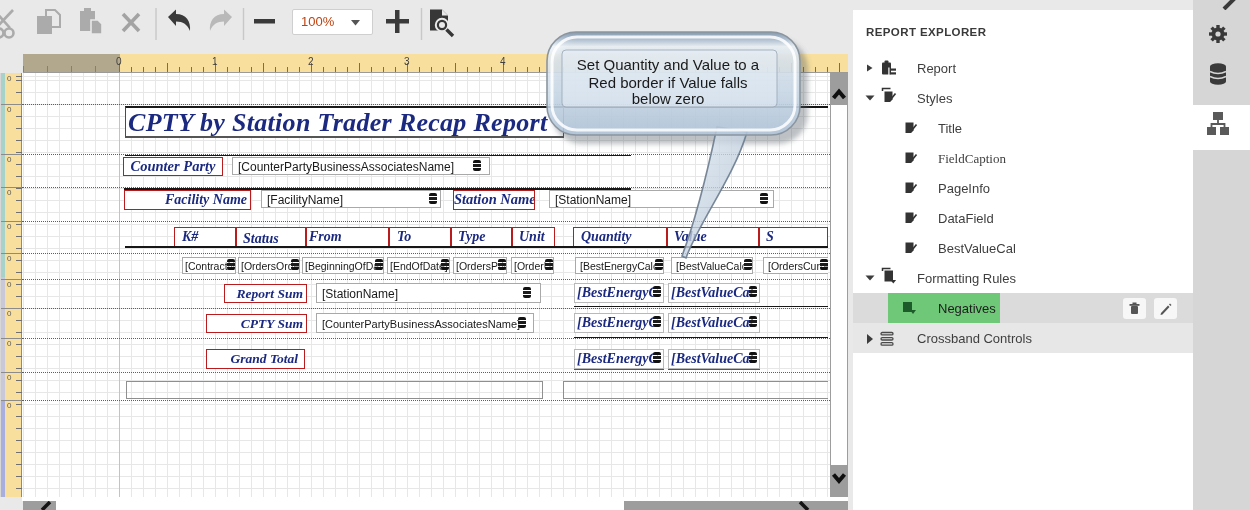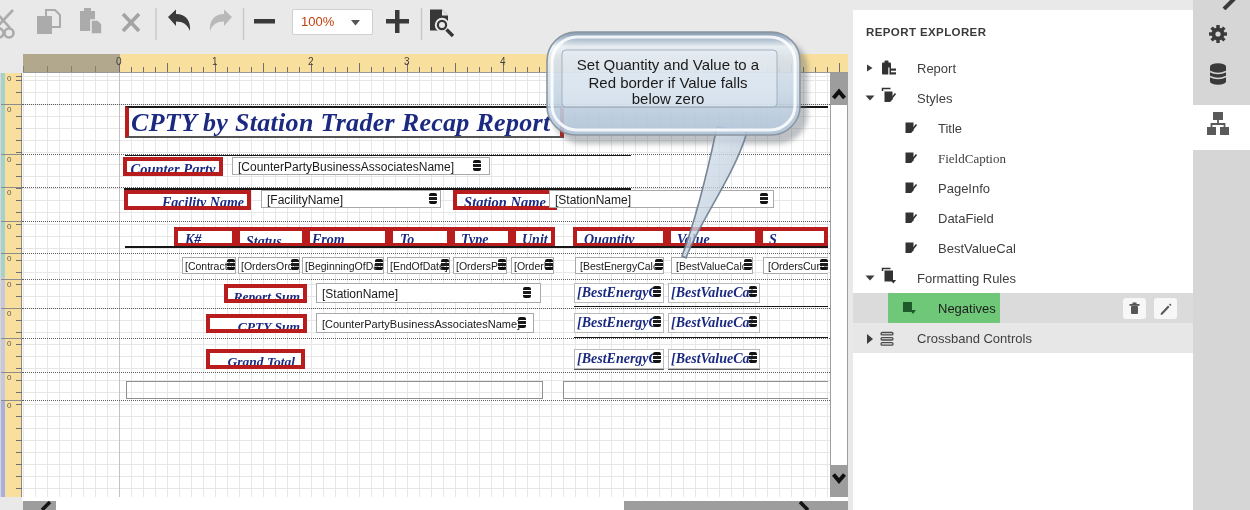--- a/index.html
+++ b/index.html
@@ -1,21 +1,21 @@
 <!DOCTYPE html>
 <html><head>
 <meta charset="utf-8">
 <style>
   html,body{margin:0;padding:0;}
   body{width:1250px;height:510px;overflow:hidden;position:relative;
        font-family:"Liberation Sans",sans-serif;background:#e9e9e9;}
   .abs{position:absolute;}
   
   .cap{position:absolute;font-family:"Liberation Serif",serif;font-style:italic;font-weight:bold;
-       color:#1b2a80;background:#fff;border:4px solid #b91c1c;box-sizing:border-box;
+       color:#1b2a80;background:#fff;border:1px solid #b91c1c;box-sizing:border-box;
        overflow:hidden;white-space:nowrap;}
   .df{position:absolute;font-family:"Liberation Sans",sans-serif;color:#1a1a1a;background:#fff;
       border:1px solid #a9a9a9;box-sizing:border-box;overflow:hidden;white-space:nowrap;}
   .sum{position:absolute;font-family:"Liberation Serif",serif;font-style:italic;font-weight:bold;
        color:#1b2a80;background:#fff;border:1px solid #b9b9b9;box-sizing:border-box;
        overflow:hidden;white-space:nowrap;}
   .st{position:absolute;width:8px;height:11px;border-radius:2px;
       background:linear-gradient(#121212 0 3px,rgba(255,255,255,.45) 3px 4px,#1c1c1c 4px 7px,rgba(255,255,255,.45) 7px 8px,#121212 8px 11px);}
   .sep{position:absolute;left:22px;width:808px;border-top:1px dotted #5f5f5f;height:0;}
   .blk{position:absolute;background:#161616;}
@@ -146,21 +146,21 @@
 
 <div class="blk" style="left:125px;top:154.5px;width:506px;height:1.6px;"></div>
 <div class="cap" style="left:123px;top:156.5px;width:100px;height:19px;font-size:14.5px;text-align:center;line-height:17px;">Counter Party</div>
 <div class="df" style="left:232px;top:157px;width:258px;height:18px;font-size:12px;padding:2px 0 0 5px;">[CounterPartyBusinessAssociatesName]</div>
 <i class="st" style="left:473px;top:160px;"></i>
 
 <div class="blk" style="left:124px;top:188px;width:507px;height:1.6px;"></div>
 <div class="cap" style="left:124px;top:190px;width:127px;height:19.5px;font-size:14px;text-align:right;padding-right:3px;line-height:17px;">Facility Name</div>
 <div class="df" style="left:261px;top:190px;width:180px;height:18px;font-size:12px;padding:2px 0 0 5px;">[FacilityName]</div>
 <i class="st" style="left:429px;top:193px;"></i>
-<div class="cap" style="left:453px;top:190px;width:104px;height:19.5px;font-size:14.5px;text-align:center;line-height:17px;">Station Name</div>
+<div class="cap" style="left:453px;top:190px;width:82px;height:19.5px;font-size:14.5px;text-align:center;line-height:17px;">Station Name</div>
 <div class="df" style="left:549px;top:190px;width:225px;height:18px;font-size:12px;padding:2px 0 0 5px;">[StationName]</div>
 <i class="st" style="left:760px;top:193px;"></i>
 
 <div class="cap" style="left:174px;top:227px;width:62px;height:20px;font-size:14px;padding:1px 0 0 7px;">K#</div>
 <div class="cap" style="left:236px;top:227px;width:70px;height:20px;font-size:14px;padding:3px 0 0 6px;">Status</div>
 <div class="cap" style="left:306px;top:227px;width:83px;height:20px;font-size:14px;padding:1px 0 0 2px;">From</div>
 <div class="cap" style="left:389px;top:227px;width:62px;height:20px;font-size:14px;padding:1px 0 0 7px;">To</div>
 <div class="cap" style="left:451px;top:227px;width:61px;height:20px;font-size:14px;padding:1px 0 0 6px;">Type</div>
 <div class="cap" style="left:512px;top:227px;width:43px;height:20px;font-size:14px;padding:1px 0 0 6px;">Unit</div>
 <div class="cap" style="left:573px;top:227px;width:94px;height:20px;font-size:14px;padding:1px 0 0 7px;font-style:italic;">Quantity</div>

